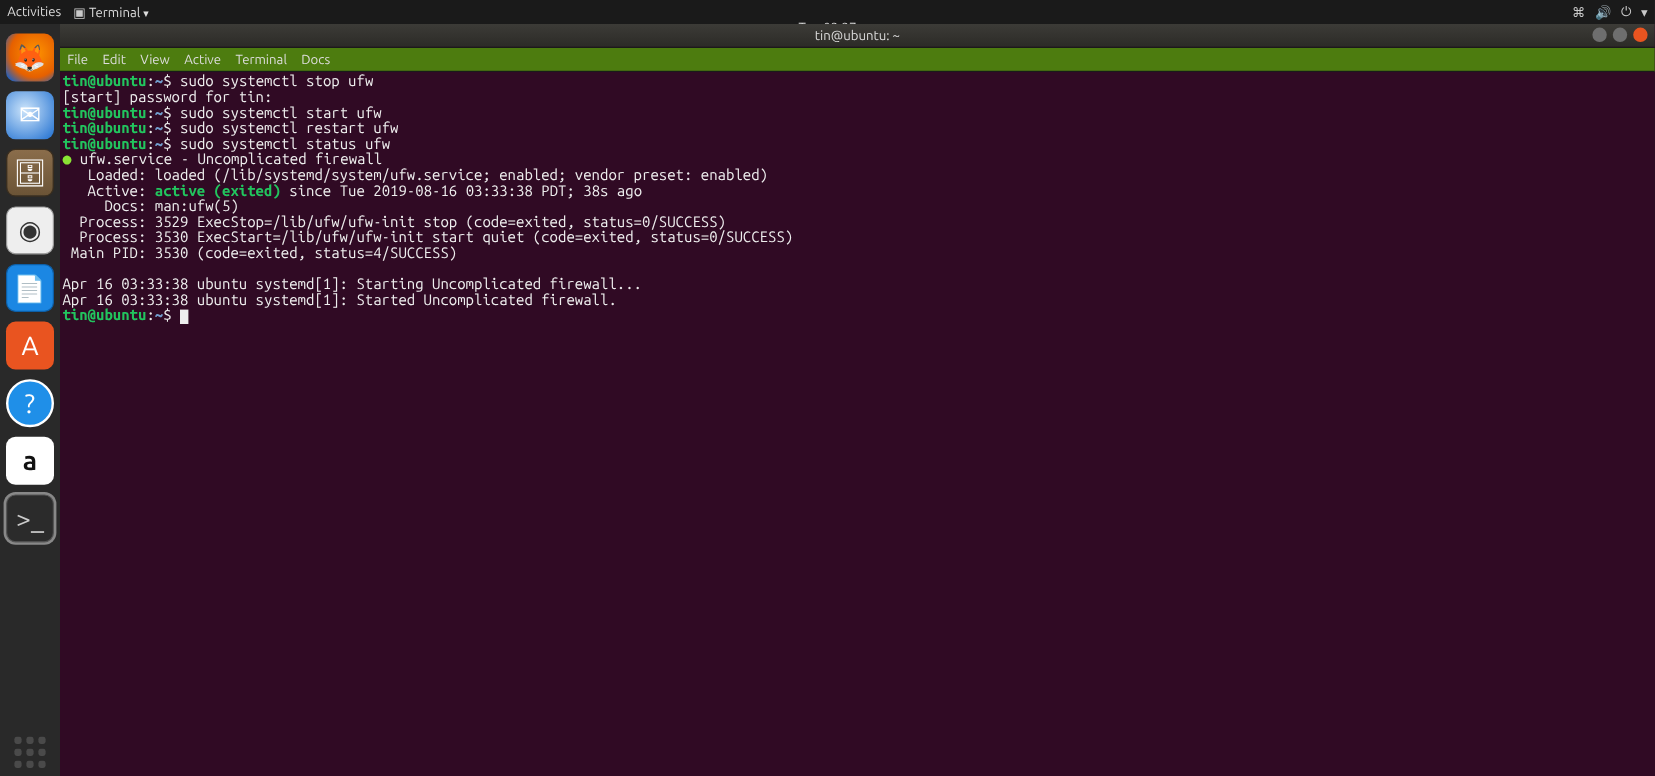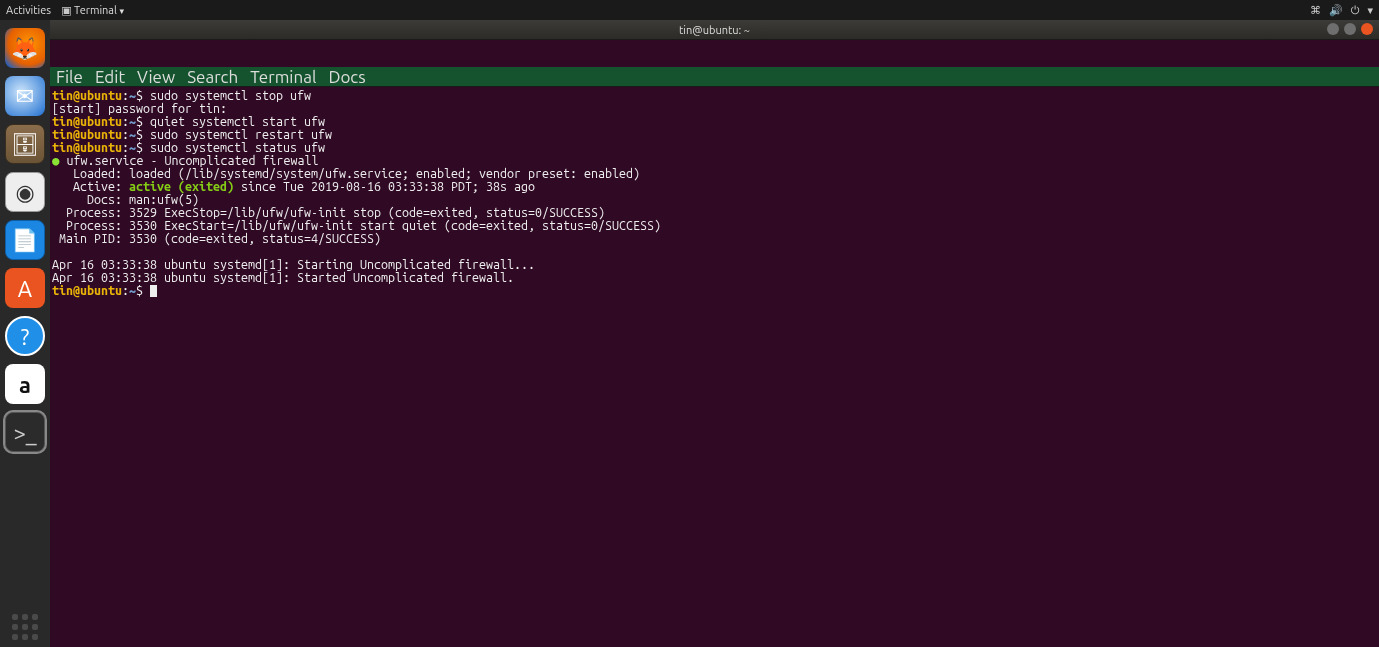--- a/index.html
+++ b/index.html
@@ -79,46 +79,45 @@
   position: relative;
   border-bottom: 1px solid #1a1a1a;
 }
 .win-controls { position:absolute; right:6px; top:3px; display:flex; gap:5px; }
 .win-btn { width:12px; height:12px; border-radius:50%; }
 .win-min { background:#6e6e6e; }
 .win-max { background:#6e6e6e; }
 .win-close { background:#e95420; }
 .menubar {
   height: 20px;
-  background: #14532d;
+  background: #4d7c0f;
   color: #ddd;
-  font-size: 17px;
+  font-size: 11px;
   display: flex;
   align-items: center;
   padding-left: 6px;
   gap: 12px;
   border-bottom: 1px solid #1a1a1a;
-  margin-top: 27px;
 }
 .menubar span { cursor: pointer; }
 .terminal {
   flex: 1;
   background: #300a24;
   color: #eee;
   font-family: "Ubuntu Mono", "DejaVu Sans Mono", monospace;
   font-size: 12.5px;
   line-height: 13px;
   padding: 2px 2px;
   white-space: pre;
   overflow: hidden;
 }
-.prompt-user { color: #eab308; font-weight: bold; }
+.prompt-user { color: #22c55e; font-weight: bold; }
 .prompt-sep  { color: #eee; }
 .prompt-path { color: #729fcf; font-weight: bold; }
-.active-green { color: #84cc16; font-weight: bold; }
+.active-green { color: #22c55e; font-weight: bold; }
 .bullet { color:#8ae234; font-weight:bold; }
 .cursor { display:inline-block; width:7px; height:12px; background:#eee; vertical-align:text-bottom; }
 </style>
 </head>
 <body>
 
 <div class="topbar">
   <div class="left">
     <span>Activities</span>
     <span class="dropdown">
@@ -165,27 +164,27 @@
     <div class="win-controls">
       <div class="win-btn win-min"></div>
       <div class="win-btn win-max"></div>
       <div class="win-btn win-close"></div>
     </div>
   </div>
   <div class="menubar">
     <span>File</span>
     <span>Edit</span>
     <span>View</span>
-    <span>Search</span>
+    <span>Active</span>
     <span>Terminal</span>
     <span>Docs</span>
   </div>
   <div class="terminal"><span class="prompt-user">tin@ubuntu</span><span class="prompt-sep">:</span><span class="prompt-path">~</span><span class="prompt-sep">$ </span><span>sudo systemctl stop ufw</span>
 <span>[start] password for tin: </span>
-<span class="prompt-user">tin@ubuntu</span><span class="prompt-sep">:</span><span class="prompt-path">~</span><span class="prompt-sep">$ </span><span>quiet systemctl start ufw</span>
+<span class="prompt-user">tin@ubuntu</span><span class="prompt-sep">:</span><span class="prompt-path">~</span><span class="prompt-sep">$ </span><span>sudo systemctl start ufw</span>
 <span class="prompt-user">tin@ubuntu</span><span class="prompt-sep">:</span><span class="prompt-path">~</span><span class="prompt-sep">$ </span><span>sudo systemctl restart ufw</span>
 <span class="prompt-user">tin@ubuntu</span><span class="prompt-sep">:</span><span class="prompt-path">~</span><span class="prompt-sep">$ </span><span>sudo systemctl status ufw</span>
 <span class="bullet">●</span><span> ufw.service - Uncomplicated firewall</span>
 <span>   Loaded: loaded (/lib/systemd/system/ufw.service; enabled; vendor preset: enabled)</span>
 <span>   Active: </span><span class="active-green">active (exited)</span><span> since Tue 2019-08-16 03:33:38 PDT; 38s ago</span>
 <span>     Docs: man:ufw(5)</span>
 <span>  Process: 3529 ExecStop=/lib/ufw/ufw-init stop (code=exited, status=0/SUCCESS)</span>
 <span>  Process: 3530 ExecStart=/lib/ufw/ufw-init start quiet (code=exited, status=0/SUCCESS)</span>
 <span> Main PID: 3530 (code=exited, status=4/SUCCESS)</span>
 <span></span>

